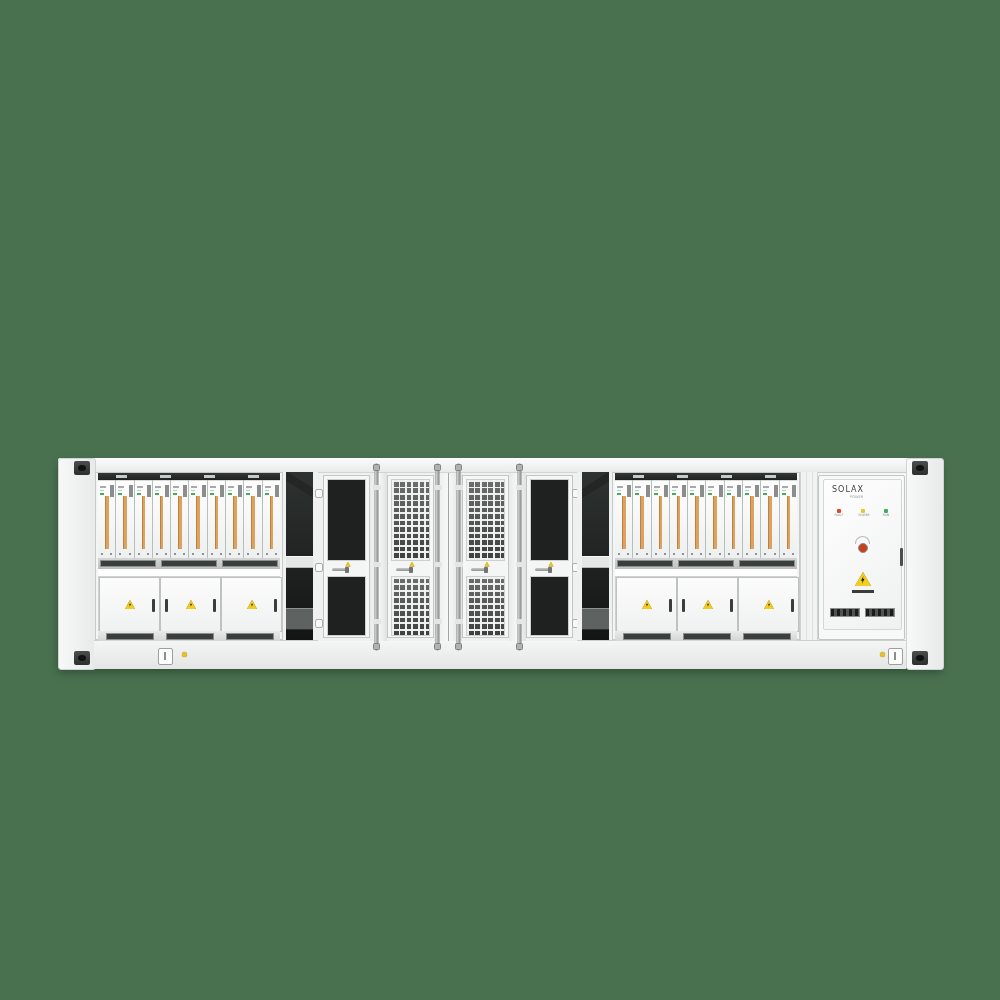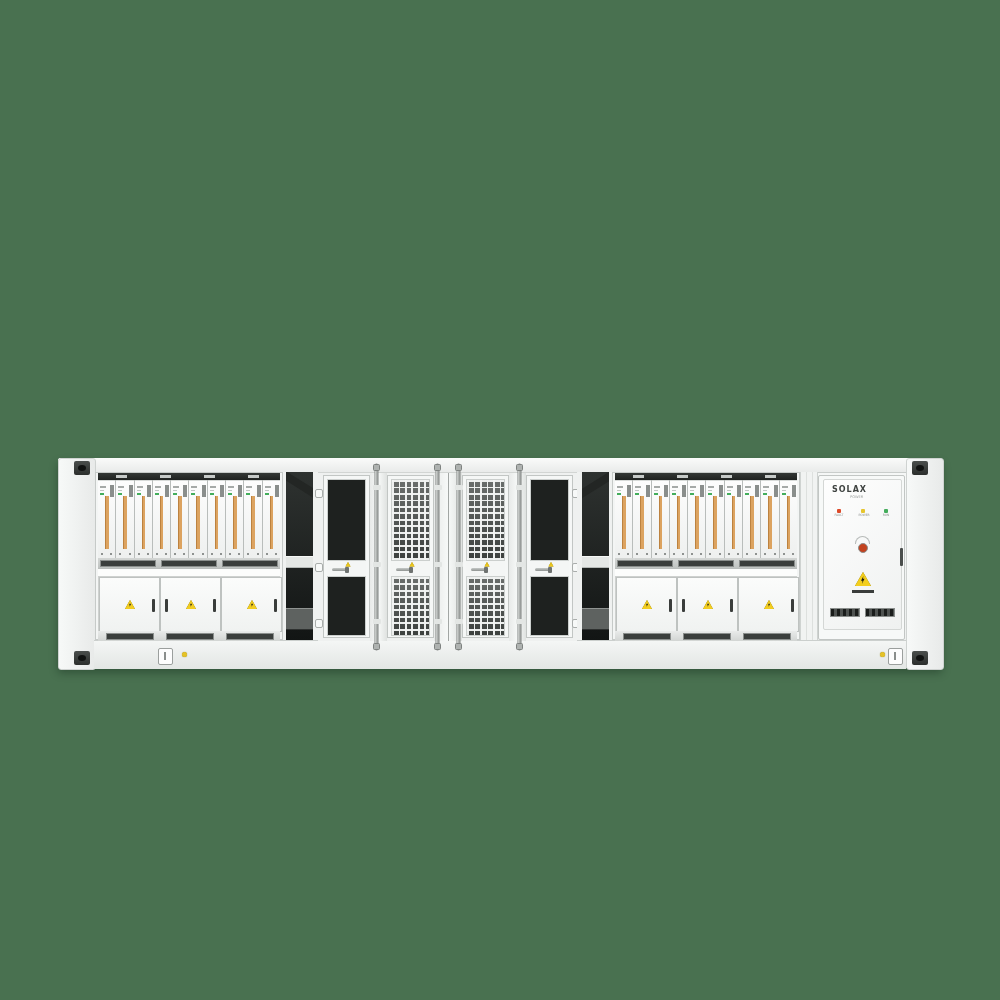--- a/index.html
+++ b/index.html
@@ -66,21 +66,21 @@
   .gap{top:14px;width:35px;height:168px;background:linear-gradient(to bottom,#2E3230,#121514);overflow:hidden}
   .gap .beam{position:absolute;left:0;top:84px;width:35px;height:10px;background:#E4E7E5;border-top:1px solid #F6F8F7;border-bottom:1px solid #B5B9B7}
   .gap .brace{position:absolute;width:46px;height:8px;background:#232624}
   .gap .duct{position:absolute;top:136px;width:30px;height:20px;background:linear-gradient(to bottom,#75797­6,#4A4E4C);background-color:#5E6260;border-top:1px solid #8F9391;border-bottom:1px solid #2E3130}
   .gap .edge{position:absolute;top:0;height:168px;background:#EFF1F0}
   
   .framepost{left:742px;top:14px;width:18px;height:168px;background:#F1F3F2;border-left:1px solid #CFD3D1;border-right:1px solid #CFD3D1;box-sizing:border-box}
   .framepost i{position:absolute;top:0;width:1px;height:168px;background:#DDE0DE}
   .solax{left:760px;top:17px;width:87px;height:165px;background:#F7F9F8;border:1px solid #C2C6C4;border-radius:2px;box-sizing:border-box}
   .solaxdoor{position:absolute;left:4px;top:3px;width:77px;height:149px;background:linear-gradient(135deg,#FEFEFE,#EFF1F0);border:1px solid #D4D7D5;border-radius:2px}
-  .brand{position:absolute;left:8px;top:5px;font-size:8px;font-weight:bold;letter-spacing:1px;color:#3F4341}
+  .brand{position:absolute;left:8px;top:5px;font-size:8px;font-weight:normal;letter-spacing:1px;color:#3F4341}
   .brandsub{position:absolute;left:26px;top:14px;font-size:6px;color:#9EA2A0;transform:scale(.6);transform-origin:left top}
   .ledrow{position:absolute;left:6px;top:29px;width:65px;display:flex;justify-content:space-between}
   .led{position:relative;width:18px;text-align:center}
   .led i{display:block;margin:0 auto;width:4px;height:4px;border-radius:1px}
   .led span{display:block;font-size:6px;line-height:6px;color:#8A8E8C;transform:scale(.5);transform-origin:center top;white-space:nowrap}
   .estoparc{position:absolute;left:31px;top:56px;width:15px;height:8px;border:1.5px solid #B7BBB9;border-bottom:none;border-radius:8px 8px 0 0;box-sizing:border-box}
   .estop{position:absolute;left:34px;top:63px;width:10px;height:10px;border-radius:50%;
     background:radial-gradient(circle at 45% 40%,#F19A3F 0 25%,#D4502­4 60%,#9A2F16 100%);
     background-color:#C2421F;border:1px solid #8E8E8C;box-sizing:border-box}
   .solaxtri{left:31px;top:92px;border-left:8px solid transparent;border-right:8px solid transparent;border-bottom:14px solid #F3CE1E}

